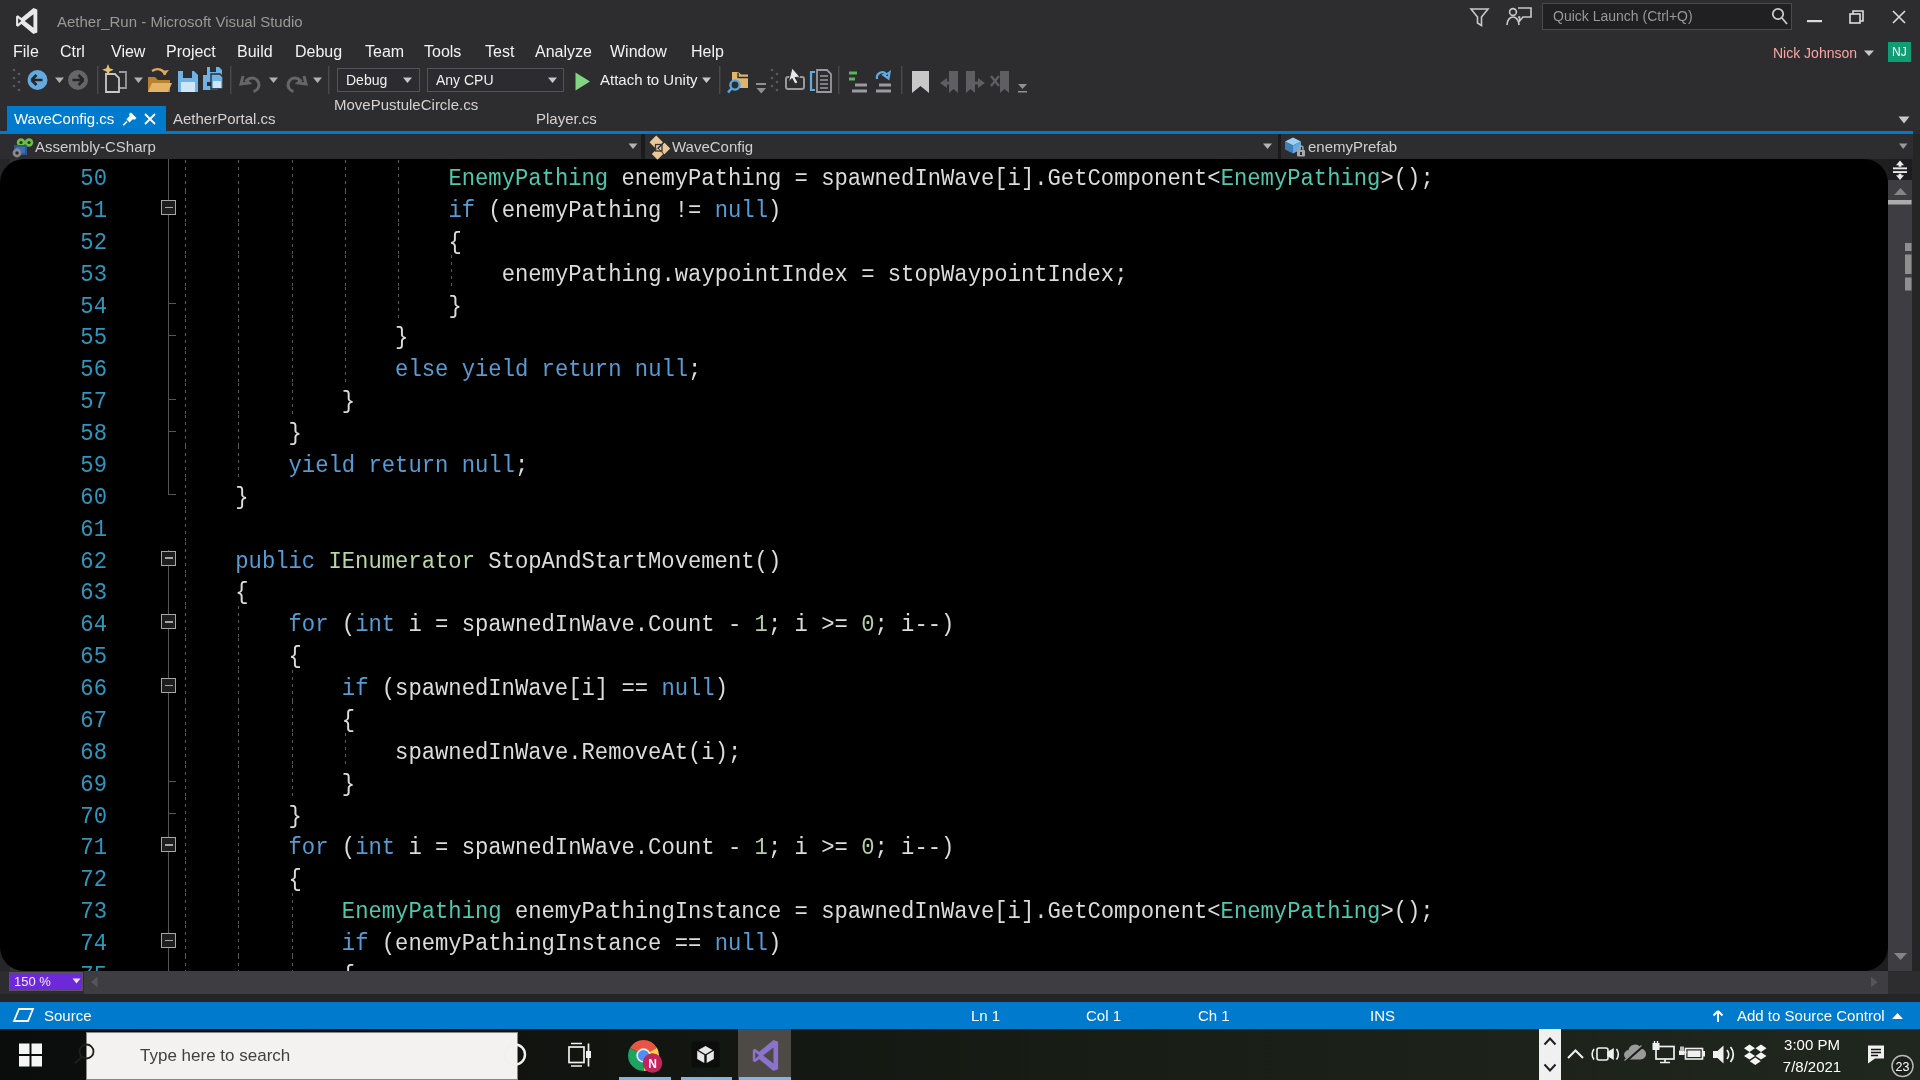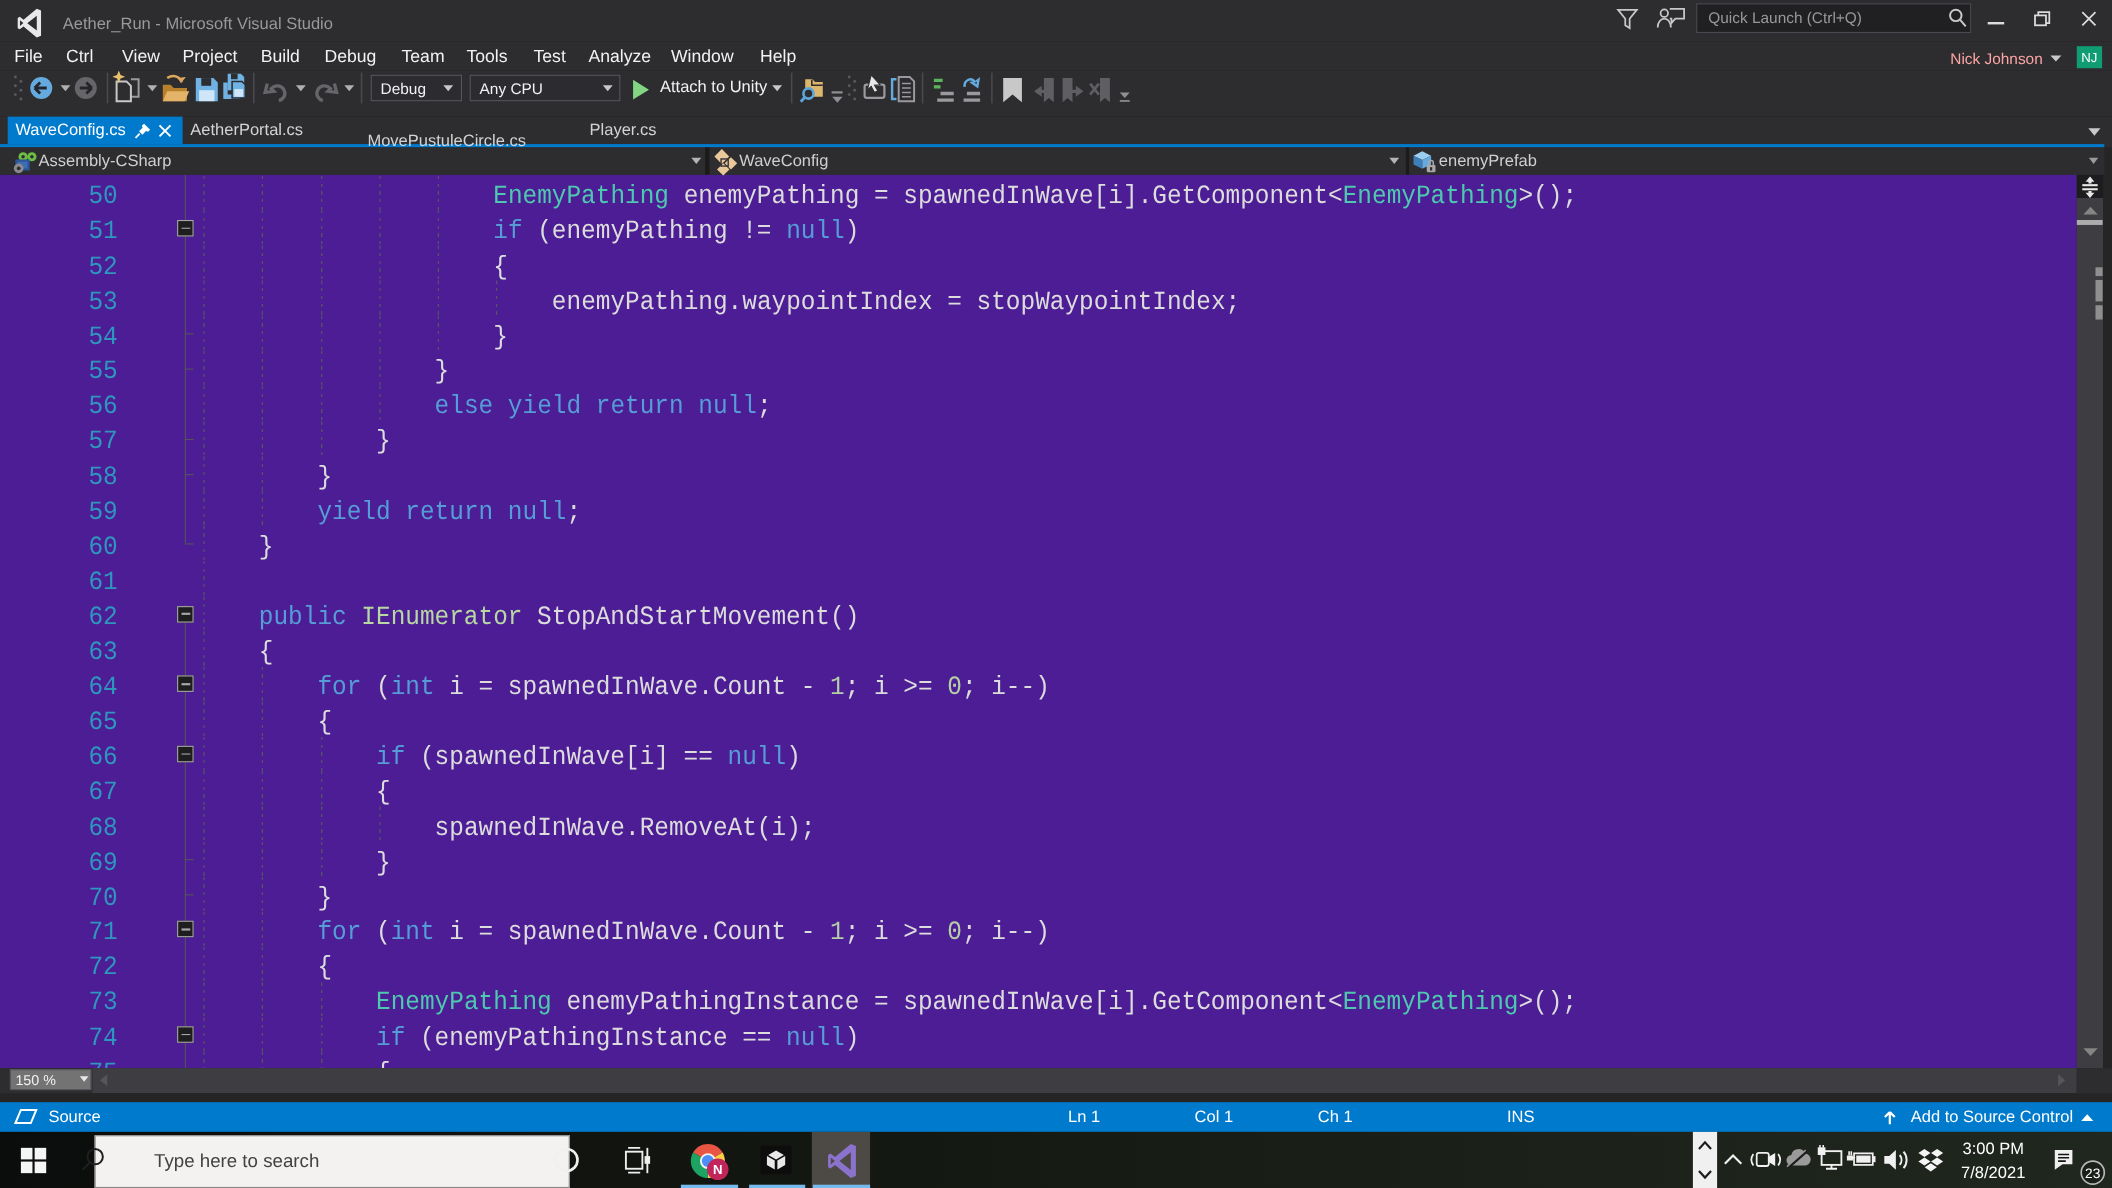--- a/index.html
+++ b/index.html
@@ -17,34 +17,34 @@
   
   #tabrow { left:0; top:106px; width:1920px; height:28px; background:#2D2D30; }
   #tabline { left:0; top:131px; width:1913px; height:3px; background:#007ACC; }
   #activetab { left:7px; top:106px; width:159px; height:25px; background:#007ACC; }
   .tabtext { position:absolute; top:4px; font-size:15px; color:#D5D2D2; white-space:pre; }
   
   #navbar { left:0; top:134px; width:1920px; height:25px; background:#2D2D30; }
   .navtext { position:absolute; top:4px; font-size:15px; color:#CFCFCF; white-space:pre; }
   .navdiv { position:absolute; top:0; width:1px; height:25px; background:#1B1B1C; }
   
-  #editor { left:0; top:159px; width:1888px; height:812px; background:#4c1d95; overflow:hidden; }
+  #editor { left:0; top:159px; width:1888px; height:812px; background:#000000; overflow:hidden;border-radius:24px; }
   #bpmargin { left:10px; top:159px; width:30px; height:812px; background:#333337; }
   #leftedge { left:0; top:159px; width:10px; height:812px; background:#262629; }
   .ln { position:absolute; width:69px; text-align:right; font-family:"Liberation Mono", monospace; font-size:22.2px; line-height:31.875px; color:#2F96BE; transform-origin:50% 0; transform:scaleY(1.08); }
   .cl { position:absolute; font-family:"Liberation Mono", monospace; font-size:22.2px; line-height:31.875px; color:#DCDCDC; white-space:pre; transform-origin:0 0; transform:scaleY(1.08); }
   .k { color:#569CD6; } .t { color:#4EC9B0; } .n { color:#B5CEA8; } .i { color:#B8D7A3; }
   .guide { position:absolute; width:1px; background-image:repeating-linear-gradient(180deg,#59595C 0px,#59595C 3px,transparent 3px,transparent 7px); }
   
   #vscroll { left:1888px; top:159px; width:24px; height:812px; background:#3E3E42; }
   #vsplit  { left:1888px; top:159px; width:24px; height:21px; background:#1D1D1F; }
   #rightedge { left:1912px; top:159px; width:8px; height:812px; background:#252526; }
   #hscroll { left:84px; top:971px; width:1804px; height:23px; background:#3E3E42; }
   #hscrollbg { left:0; top:971px; width:84px; height:25px; background:#2D2D30; }
-  #zoombox { left:9px; top:972px; width:74px; height:19px; background:#737373; border:1px solid #55555A; color:#F1F1F1; font-size:13px;text-align:right; }
+  #zoombox { left:9px; top:972px; width:74px; height:19px; background:#6d28d9; border:1px solid #55555A; color:#F1F1F1; font-size:13px;text-align:right; }
   #botgap { left:0; top:994px; width:1920px; height:8px; background:#252526; }
   #corner { left:1888px; top:971px; width:32px; height:25px; background:#2D2D30; }
   
   #statusbar { left:0; top:1002px; width:1920px; height:27px; background:#007ACC; }
   .st { position:absolute; top:5px; font-size:15px; color:#FFFFFF; white-space:pre; }
   
   #taskbar { left:0; top:1029px; width:1920px; height:51px; background:linear-gradient(90deg,#0B0D0C 0%,#11140F 30%,#171C15 55%,#1D231B 80%,#20271E 100%); }
   #searchbox { left:58px; top:1032px; width:432px; height:48px; background:#F3F2F1; border:1px solid #8A8886;margin-left:28px; }
   #searchtext { position:absolute; left:53px; top:13px; font-size:17px; color:#414141; }
   #vstile { left:738px; top:1029px; width:53px; height:51px; background:#4D4A46; }
@@ -88,21 +88,21 @@
 
 <div class="abs" style="left:1773px; top:45px; font-size:14px; color:#fca5a5;">Nick Johnson</div>
 <div class="abs" style="left:1888px; top:42px; width:23px; height:20px; background:#109D74;"></div>
 <div class="abs" style="left:1892px; top:45px; font-size:12px; color:#fff;">NJ</div>
 
 <div class="abs" id="tabrow"></div>
 <div class="abs" id="tabline"></div>
 <div class="abs" id="activetab"></div>
 <div class="tabtext" style="left:14px; top:110px; color:#FFFFFF;">WaveConfig.cs</div>
 <div class="tabtext" style="left:173px; top:110px;">AetherPortal.cs</div>
-<div class="tabtext" style="left:334px; top:96px;margin-top:24px;">MovePustuleCircle.cs</div>
+<div class="tabtext" style="left:334px; top:96px;">MovePustuleCircle.cs</div>
 <div class="tabtext" style="left:536px; top:110px;">Player.cs</div>
 
 <div class="abs" id="navbar"></div>
 <div class="navtext" style="left:35px; top:138px;">Assembly-CSharp</div>
 <div class="navtext" style="left:672px; top:138px;">WaveConfig</div>
 <div class="navtext" style="left:1308px; top:138px;">enemyPrefab</div>
 <div class="navdiv" style="left:641px; top:134px; width:4px;"></div>
 <div class="navdiv" style="left:1278px; top:134px; width:3px;"></div>
 
 <div class="abs" id="leftedge"></div>

